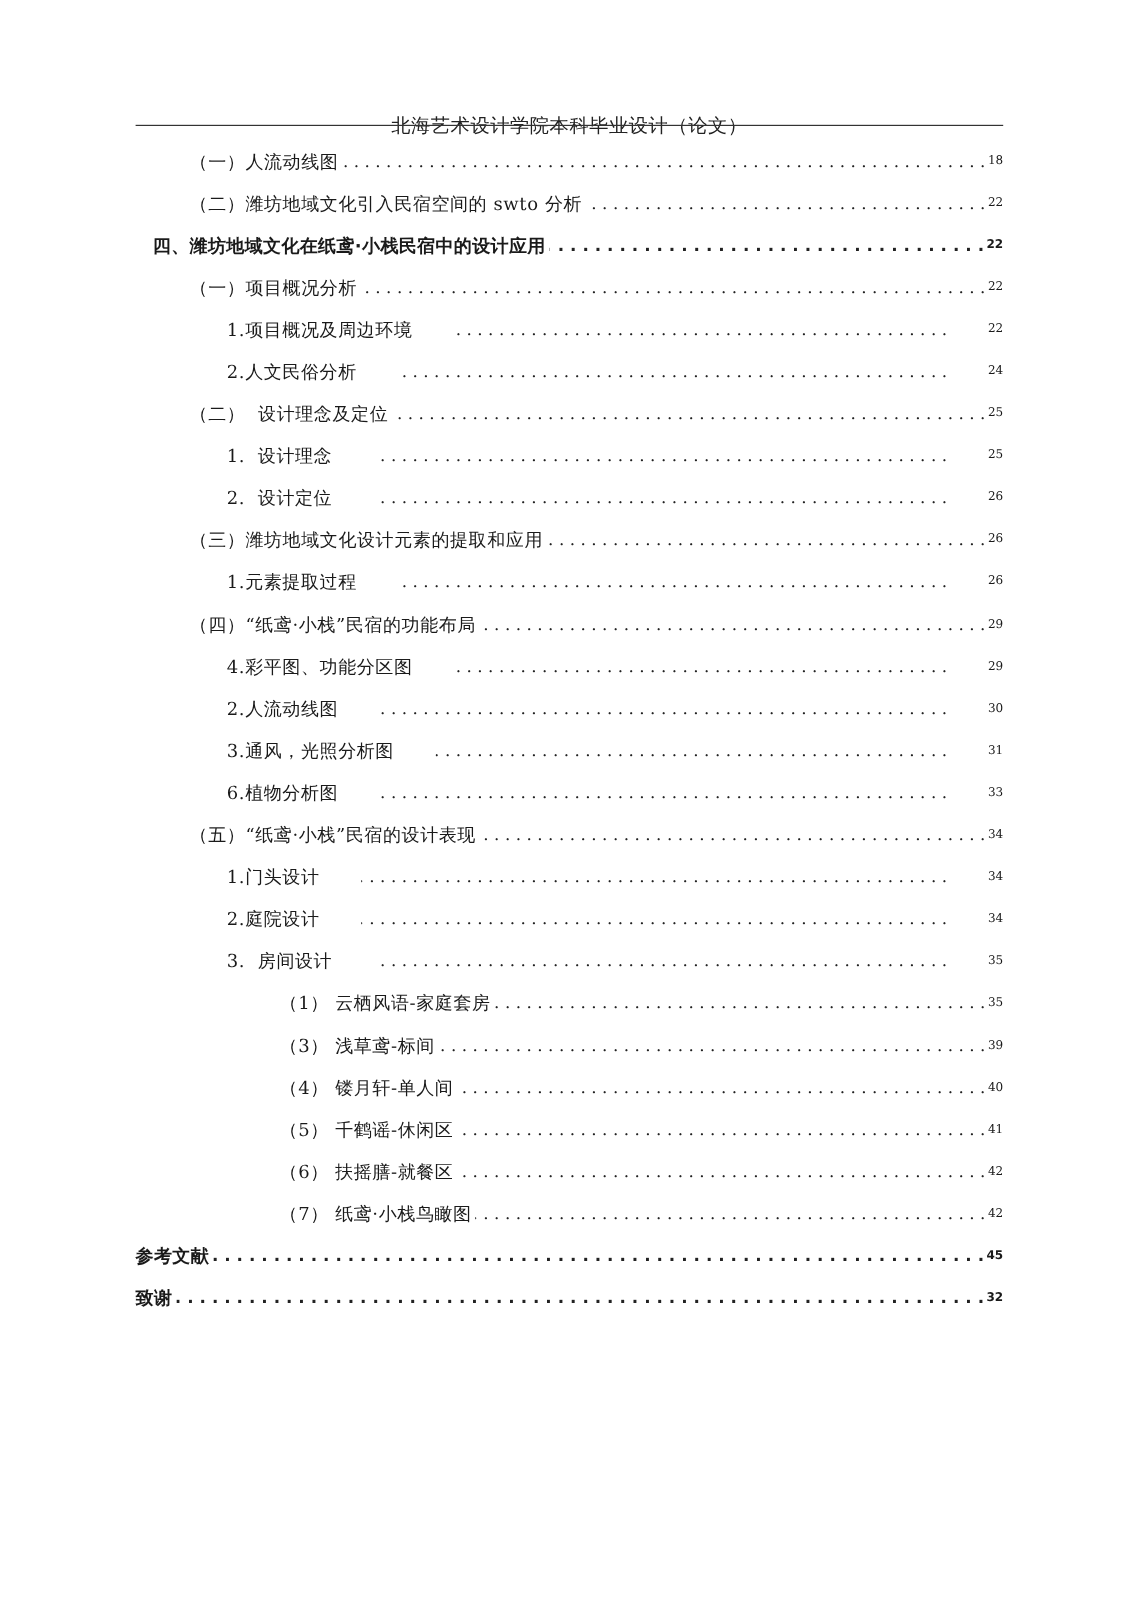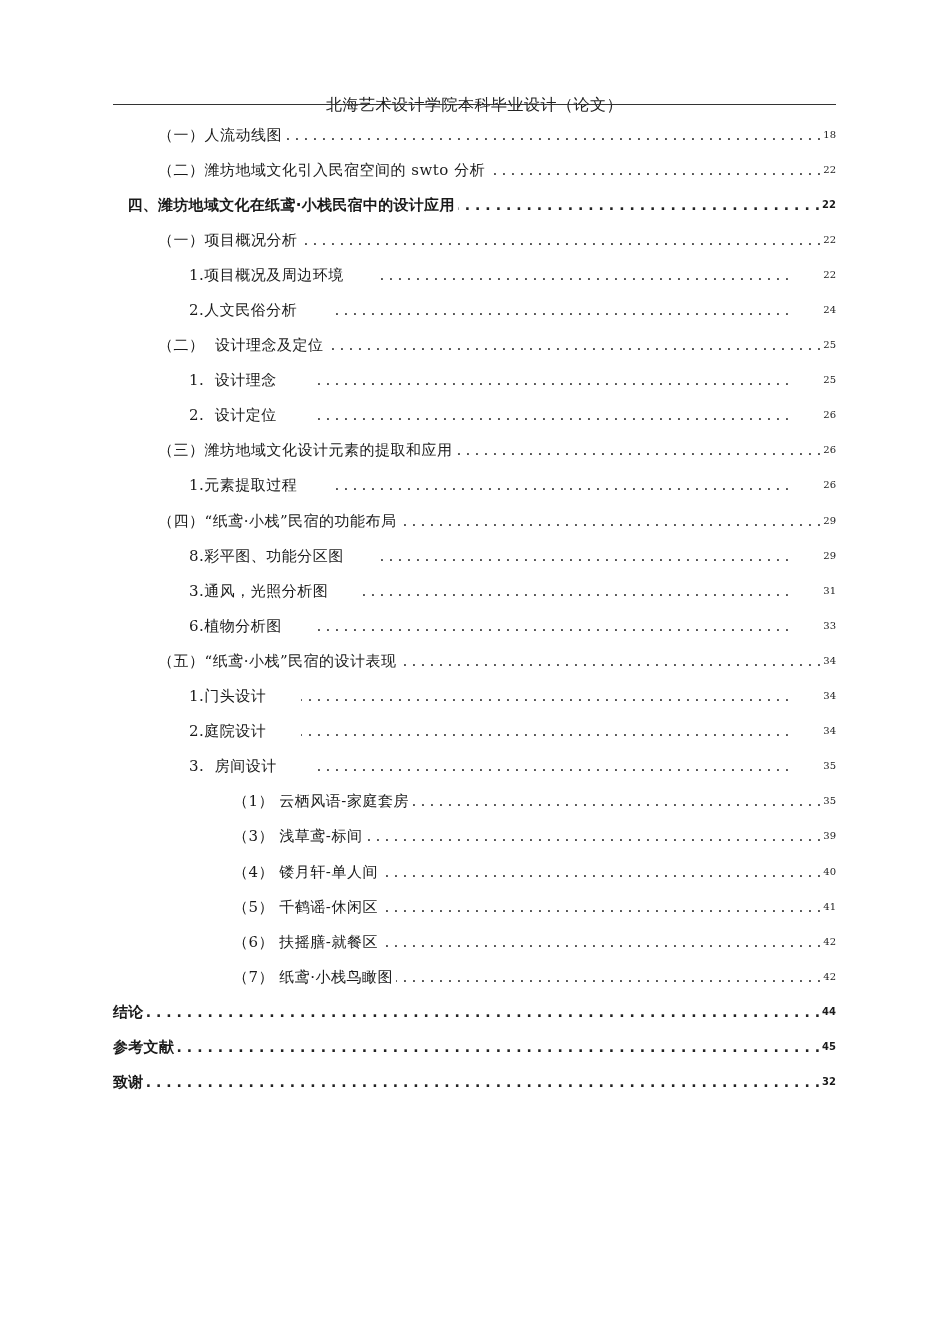--- a/index.html
+++ b/index.html
@@ -149,25 +149,30 @@
     <span class="label">1.元素提取过程</span>
     <span class="leader"></span>
     <span class="page">26</span>
   </div>
   <div class="toc-row lvl2">
     <span class="label">（四）“纸鸢·小栈”民宿的功能布局</span>
     <span class="leader"></span>
     <span class="page">29</span>
   </div>
   <div class="toc-row lvl3">
-    <span class="label">8.彩平图、功能分区图</span>
+    <span class="label">4.彩平图、功能分区图</span>
     <span class="leader"></span>
     <span class="page">29</span>
   </div>
   <div class="toc-row lvl3">
+    <span class="label">2.人流动线图</span>
+    <span class="leader"></span>
+    <span class="page">30</span>
+  </div>
+  <div class="toc-row lvl3">
     <span class="label">3.通风，光照分析图</span>
     <span class="leader"></span>
     <span class="page">31</span>
   </div>
   <div class="toc-row lvl3">
     <span class="label">6.植物分析图</span>
     <span class="leader"></span>
     <span class="page">33</span>
   </div>
   <div class="toc-row lvl2">
@@ -212,25 +217,20 @@
   </div>
   <div class="toc-row lvl4">
     <span class="label" style="white-space:pre">（6） 扶摇膳-就餐区</span>
     <span class="leader"></span>
     <span class="page">42</span>
   </div>
   <div class="toc-row lvl4">
     <span class="label" style="white-space:pre">（7） 纸鸢·小栈鸟瞰图</span>
     <span class="leader"></span>
     <span class="page">42</span>
-  </div>
-  <div class="toc-row lvl1">
-    <span class="label">结论</span>
-    <span class="leader"></span>
-    <span class="page">44</span>
   </div>
   <div class="toc-row lvl1">
     <span class="label">参考文献</span>
     <span class="leader"></span>
     <span class="page">45</span>
   </div>
   <div class="toc-row lvl1">
     <span class="label">致谢</span>
     <span class="leader"></span>
     <span class="page">32</span>

